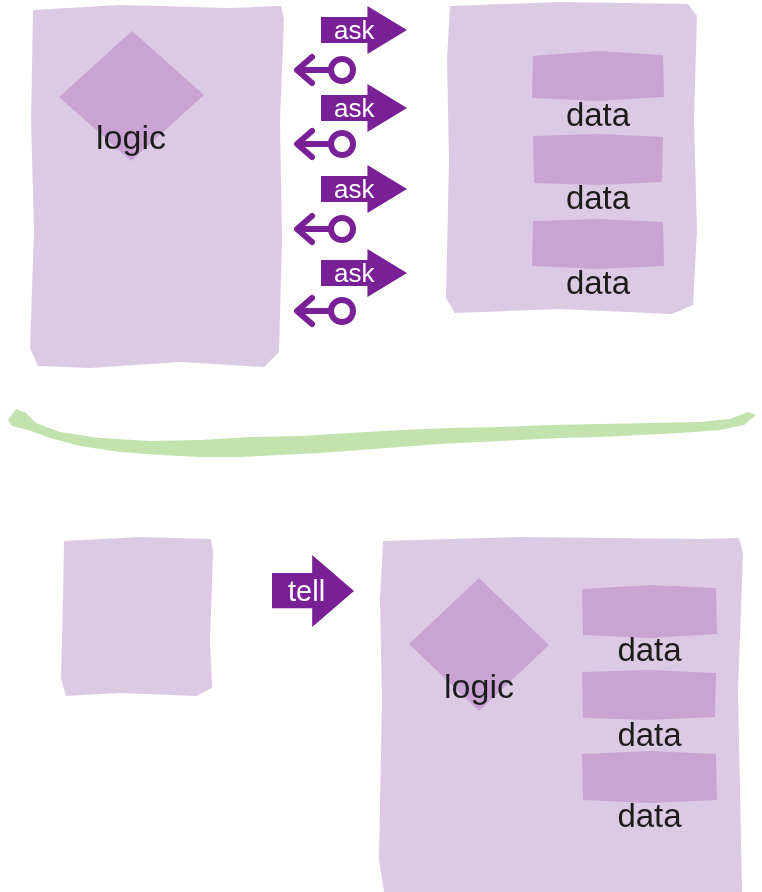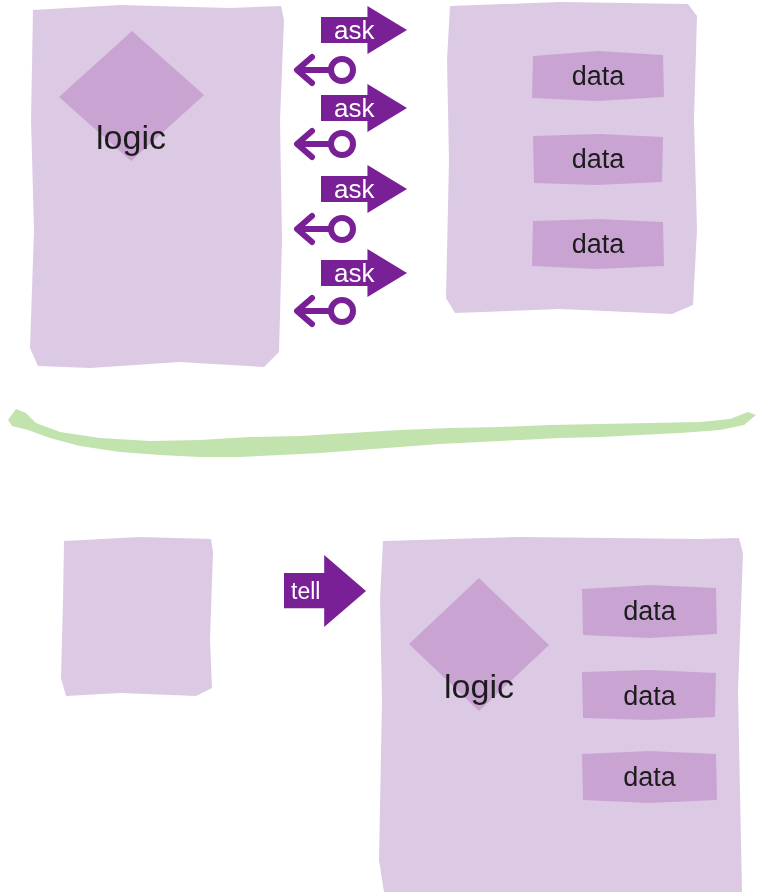--- a/index.html
+++ b/index.html
@@ -25,21 +25,21 @@
   }
   .overlay {
     position: absolute;
     display: flex;
     align-items: center;
     justify-content: center;
     color: #1c1c1c;
     pointer-events: none;
   }
   .logic-label { font-size: 34px; margin-top: 41px; }
-  .data-label  { font-size: 27px; }
+  .data-label  { font-size: 33px; margin-top: 39px; }
   .block-arrow {
     position: absolute;
     background: #7a2096;
     color: #ffffff;
     display: flex;
     align-items: center;
     box-sizing: border-box;
   }
   .ask-arrow {
     left: 321px;
@@ -48,23 +48,22 @@
     clip-path: polygon(0 23%, 54% 23%, 54% 0, 100% 50%, 54% 100%, 54% 77%, 0 77%);
     padding-left: 13px;
     font-size: 26px;
   }
   .tell-arrow {
     left: 272px;
     top: 555px;
     width: 82px;
     height: 72px;
     clip-path: polygon(0 25%, 49% 25%, 49% 0, 100% 50%, 49% 100%, 49% 74%, 0 74%);
-    padding-left: 7px;
-    font-size: 23px;
-    margin-left: 12px;
+    padding-left: 16px;
+    font-size: 29px;
   }
   .return-arrow {
     position: absolute;
     left: 291px;
     width: 66px;
     height: 36px;
   }
   .return-arrow svg { display: block; width: 66px; height: 36px; }
 </style>
 </head>

